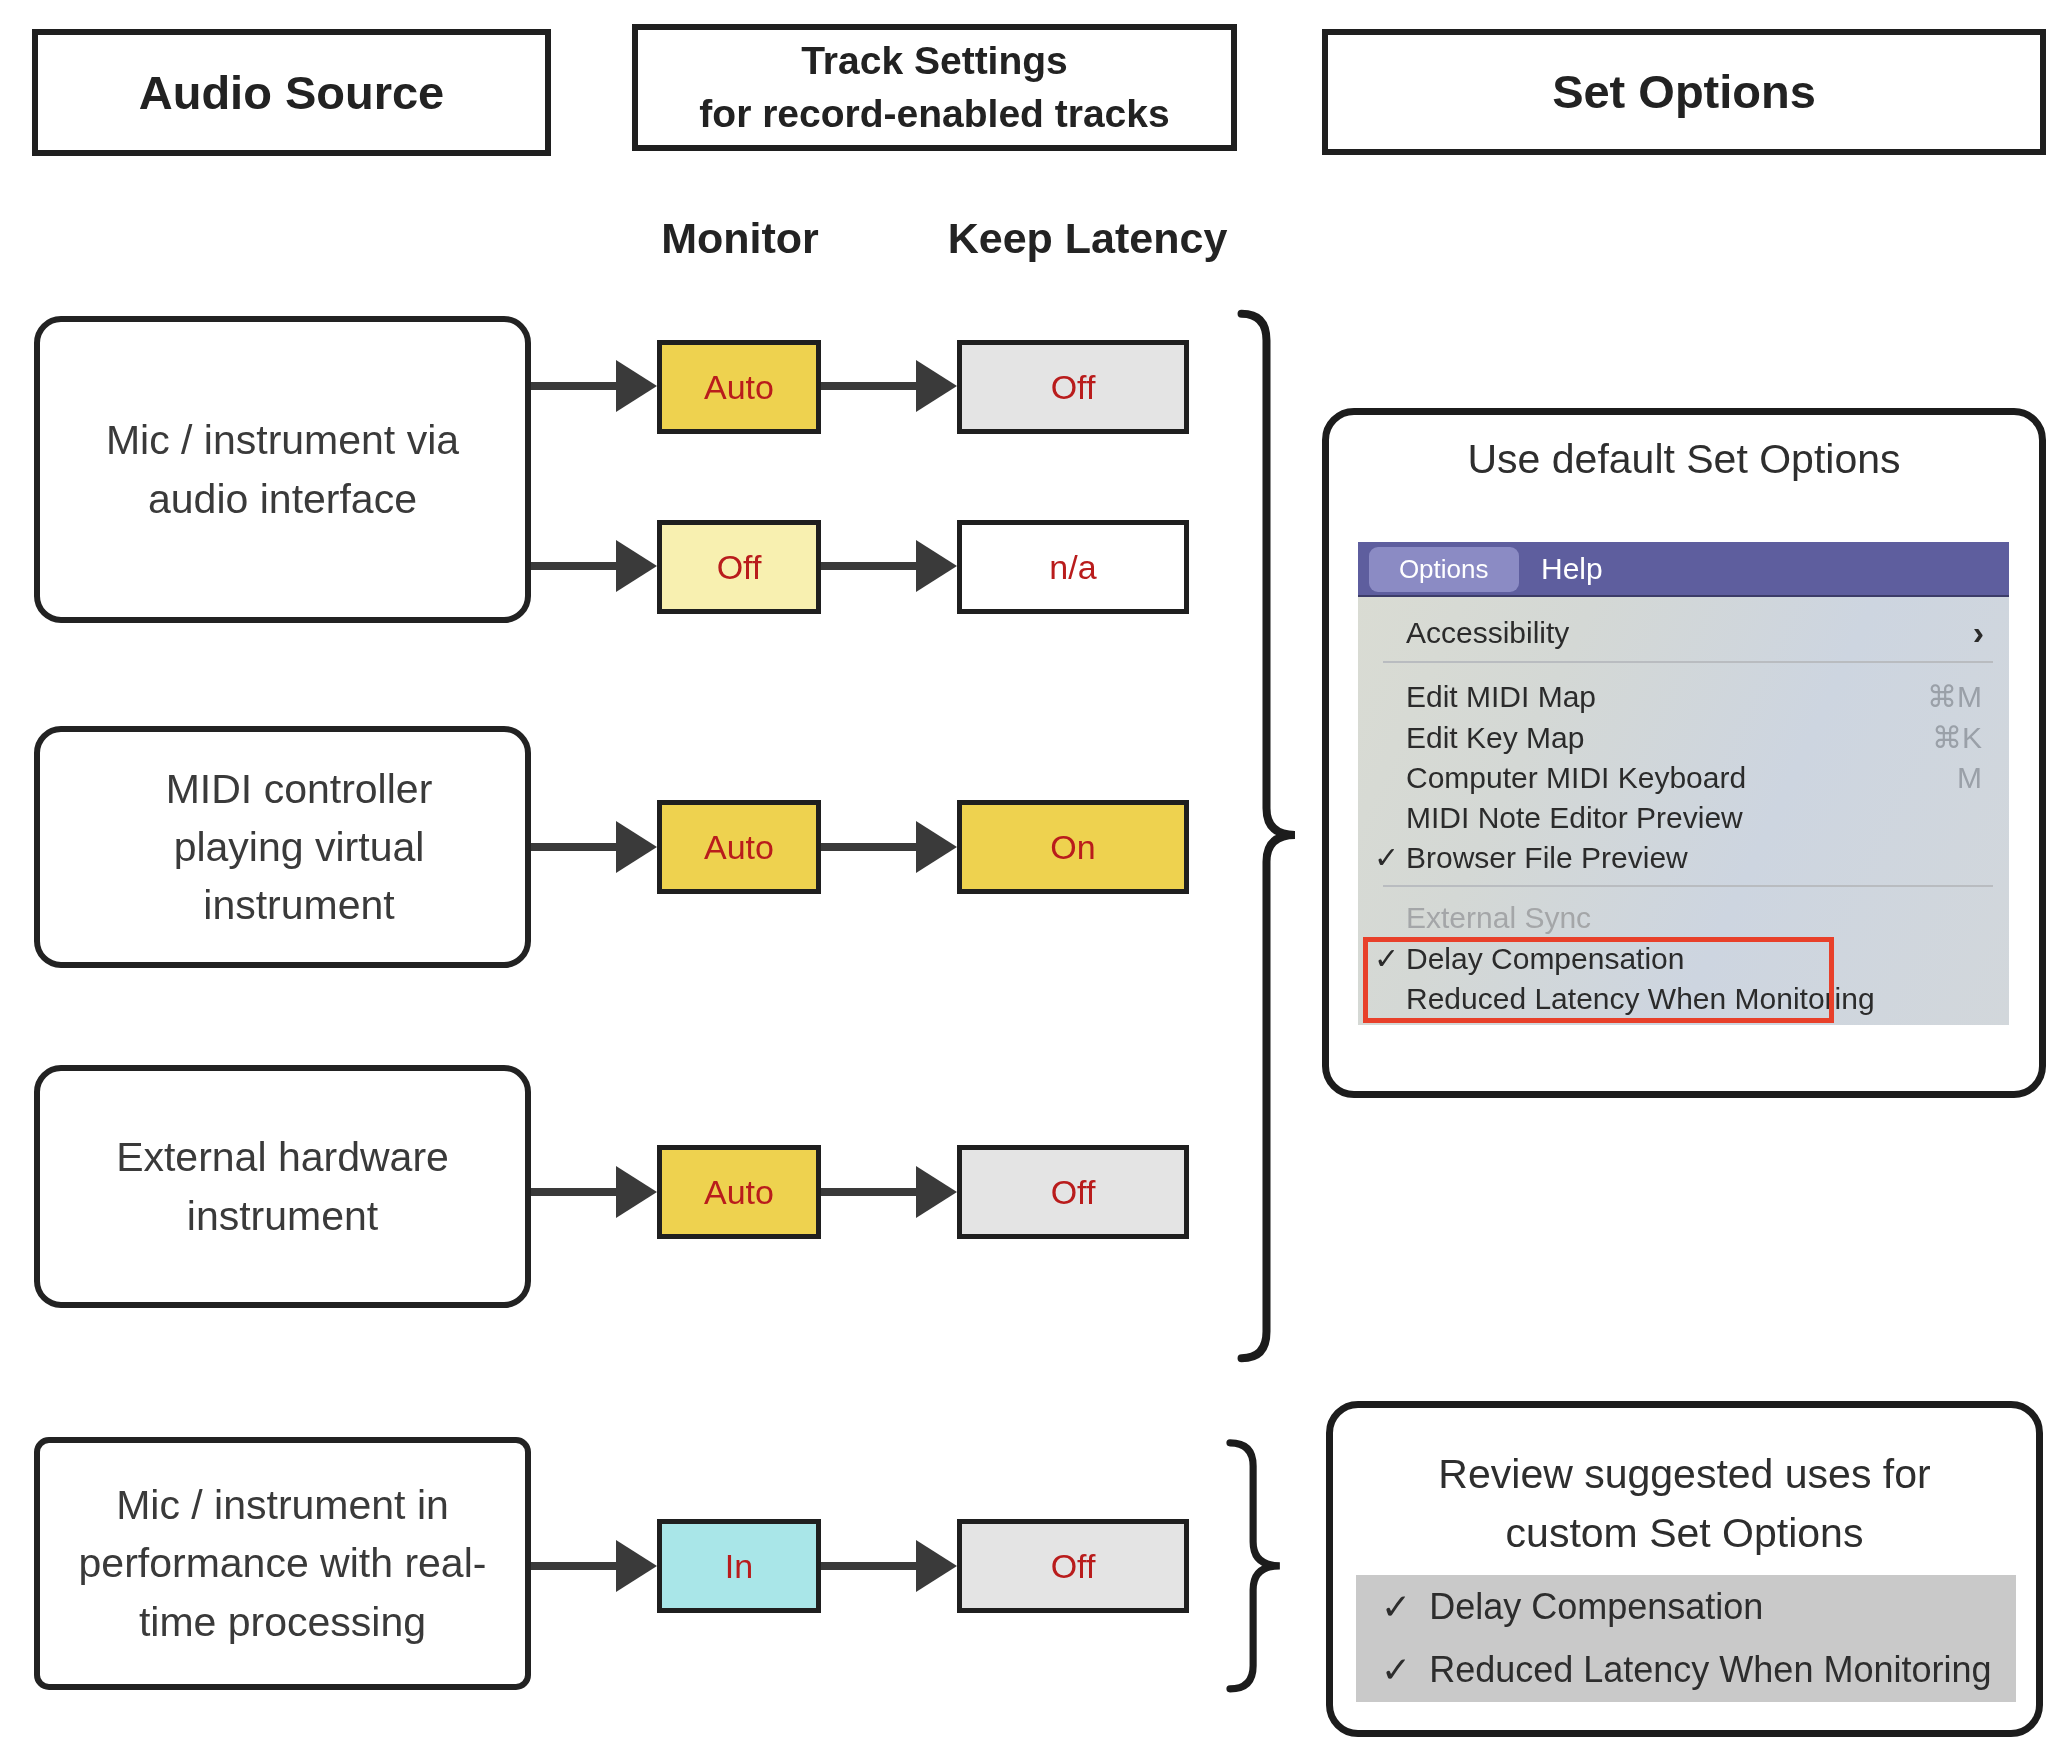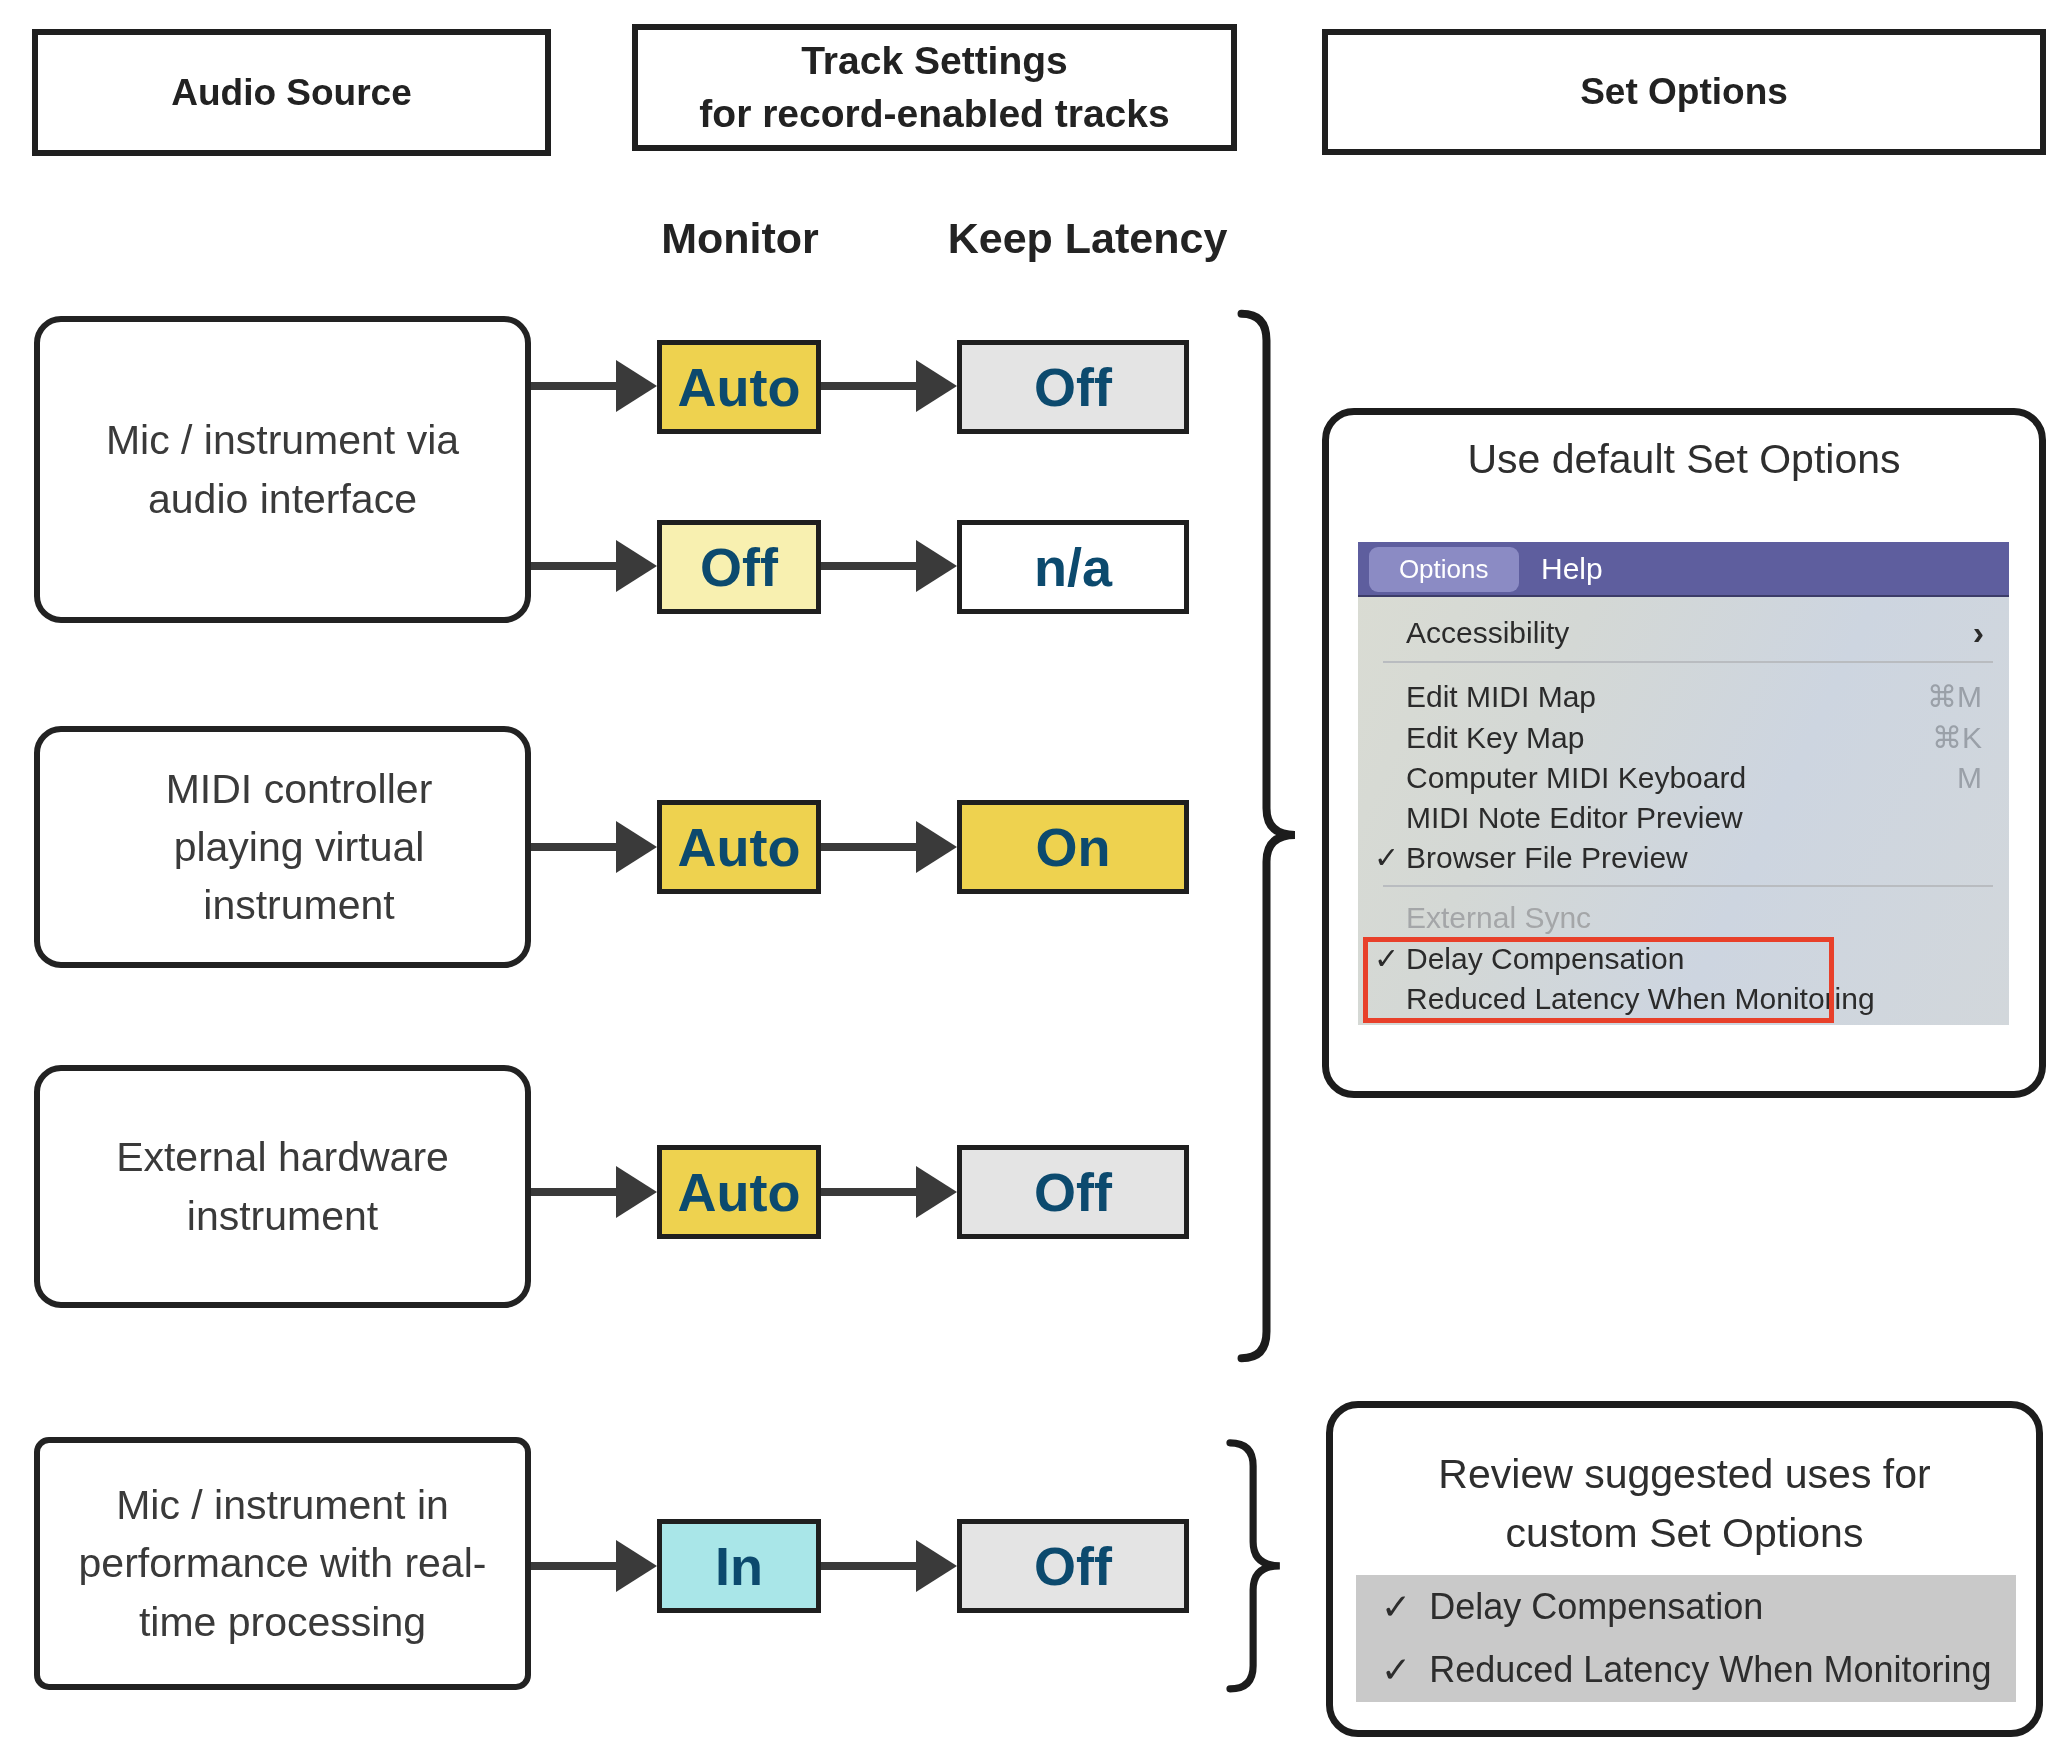--- a/index.html
+++ b/index.html
@@ -2,32 +2,32 @@
 <html style="font-size:14.3px"><head>
 <meta charset="utf-8">
 <style>
   html,body{margin:0;padding:0;background:#ffffff;}
   #stage{position:relative;width:2066px;height:1761px;background:#ffffff;overflow:hidden;
          font-family:"Liberation Sans","DejaVu Sans",sans-serif;color:#222;}
 
   
   .hdr-box{position:absolute;background:#fff;border:6.2px solid #1f1f1f;
            display:flex;align-items:center;justify-content:center;text-align:center;
-           font-weight:bold;font-size:37px;color:#222;box-sizing:border-box;line-height:1.35;}
+           font-weight:bold;font-size:47px;color:#222;box-sizing:border-box;line-height:1.35;}
   .col-label{position:absolute;font-weight:bold;font-size:43px;color:#232323;text-align:center;}
 
   
   .src-box{position:absolute;background:#fff;border:6.2px solid #222;border-radius:27px;
            display:flex;align-items:center;justify-content:center;text-align:center;
            font-size:41px;color:#3a3a3a;line-height:1.42;box-sizing:border-box;}
   .src-box span{display:block;}
 
   
   .val-box{position:absolute;border:5.3px solid #1f1f1f;display:flex;align-items:center;justify-content:center;
-           font-weight:bold;font-size:54px;color:#0c4a6e;box-sizing:border-box;}
+           font-weight:normal;font-size:34px;color:#b91c1c;box-sizing:border-box;}
 
   
   .hline{position:absolute;height:8px;background:#3a3a3a;}
   .ahead{position:absolute;width:0;height:0;border-top:26px solid transparent;
          border-bottom:26px solid transparent;border-left:41px solid #3a3a3a;}
 
   
   .panel{position:absolute;background:#fff;border:7.1px solid #1c1c1c;border-radius:32px;box-sizing:border-box;}
   .panel-title{position:absolute;text-align:center;font-size:41px;color:#2e2e2e;line-height:1.45;}
 

